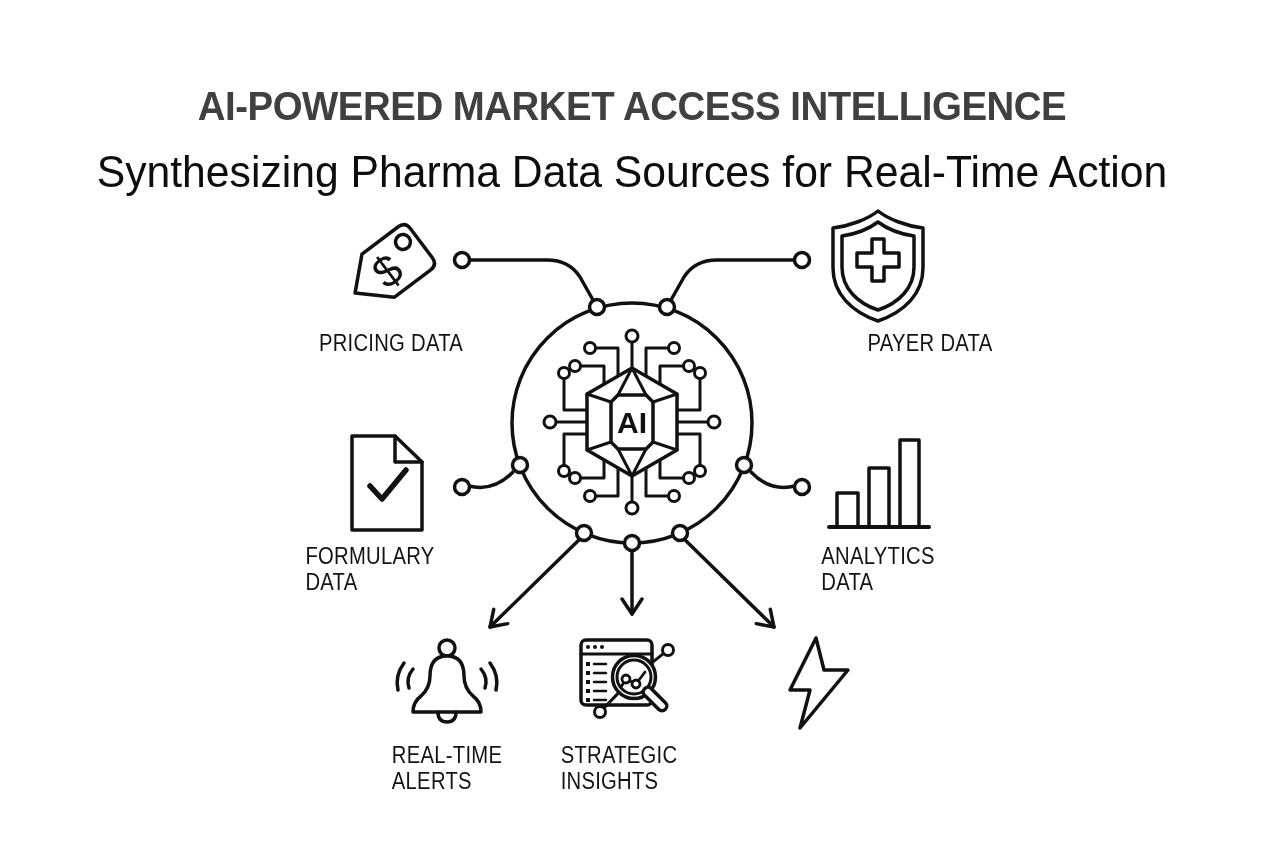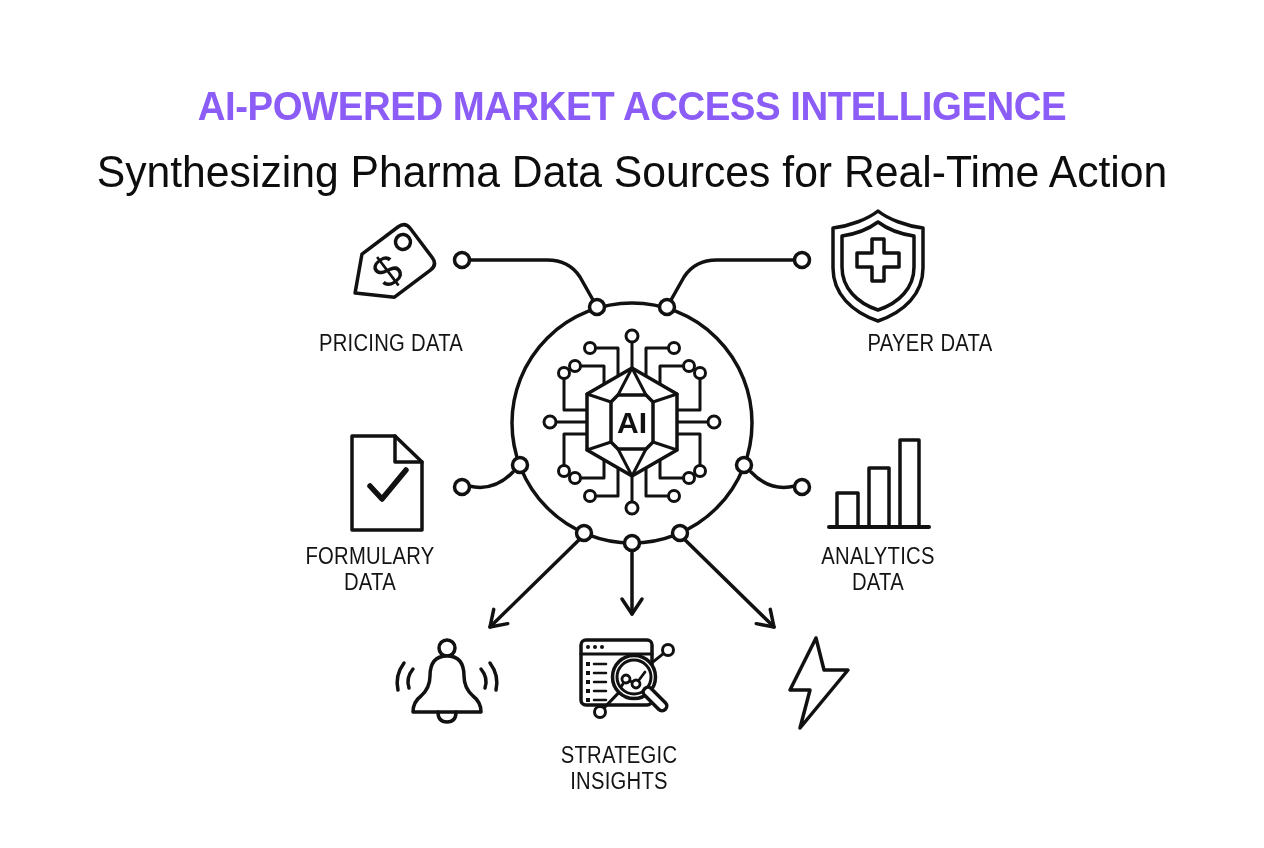--- a/index.html
+++ b/index.html
@@ -5,33 +5,33 @@
   html,body{margin:0;padding:0;background:#ffffff;}
   .canvas{
     position:relative;width:1264px;height:848px;background:#ffffff;
     font-family:"Liberation Sans","DejaVu Sans",sans-serif;color:#111111;
     overflow:hidden;
   }
   .art{position:absolute;left:0;top:0;}
   .title{
     position:absolute;left:50%;top:57px;transform:translateX(-50%);
     font-size:40px;font-weight:800;letter-spacing:-0.5px;white-space:nowrap;
-    color:#8b5cf6;
+    color:#404040;
   }
   .title span{display:inline-block;transform:scaleX(0.96);transform-origin:center;}
   .subtitle{
     position:absolute;left:50%;top:110px;transform:translateX(-50%);
     font-size:44px;font-weight:400;letter-spacing:0px;white-space:nowrap;
     color:#0d0d0d;
   }
   .subtitle span{display:inline-block;transform:scaleX(0.97);transform-origin:center;}
   .label{
     position:absolute;transform:translateX(-50%);
     font-size:23px;font-weight:500;line-height:26px;letter-spacing:0.3px;
-    text-align:center;white-space:pre-line;color:#131313;
+    text-align:left;white-space:pre-line;color:#131313;
   }
   .label span{display:inline-block;transform:scaleX(0.88);transform-origin:center;white-space:pre-line;}
 </style>
 </head>
 <body>
 
 <div class="canvas">
 
   <h1 class="title"><span>AI-POWERED MARKET ACCESS INTELLIGENCE</span></h1>
   <h2 class="subtitle"><span>Synthesizing Pharma Data Sources for Real-Time Action</span></h2>
@@ -168,16 +168,18 @@
       <path d="M-2,-44 L-28,8 L-8,8 L-18,46 L30,-12 L6,-12 Z"></path>
     </g>
   </svg>
 
   <div class="label" style="left:391px;top:330px"><span>PRICING DATA</span></div>
   <div class="label" style="left:930px;top:330px"><span>PAYER DATA</span></div>
   <div class="label" style="left:370px;top:543px"><span>FORMULARY
 DATA</span></div>
   <div class="label" style="left:878px;top:543px"><span>ANALYTICS
 DATA</span></div>
+  <div class="label" style="left:447px;top:742px"><span>REAL-TIME
+ALERTS</span></div>
   <div class="label" style="left:619px;top:742px"><span>STRATEGIC
 INSIGHTS</span></div>
 
 </div>
 
 </body></html>

